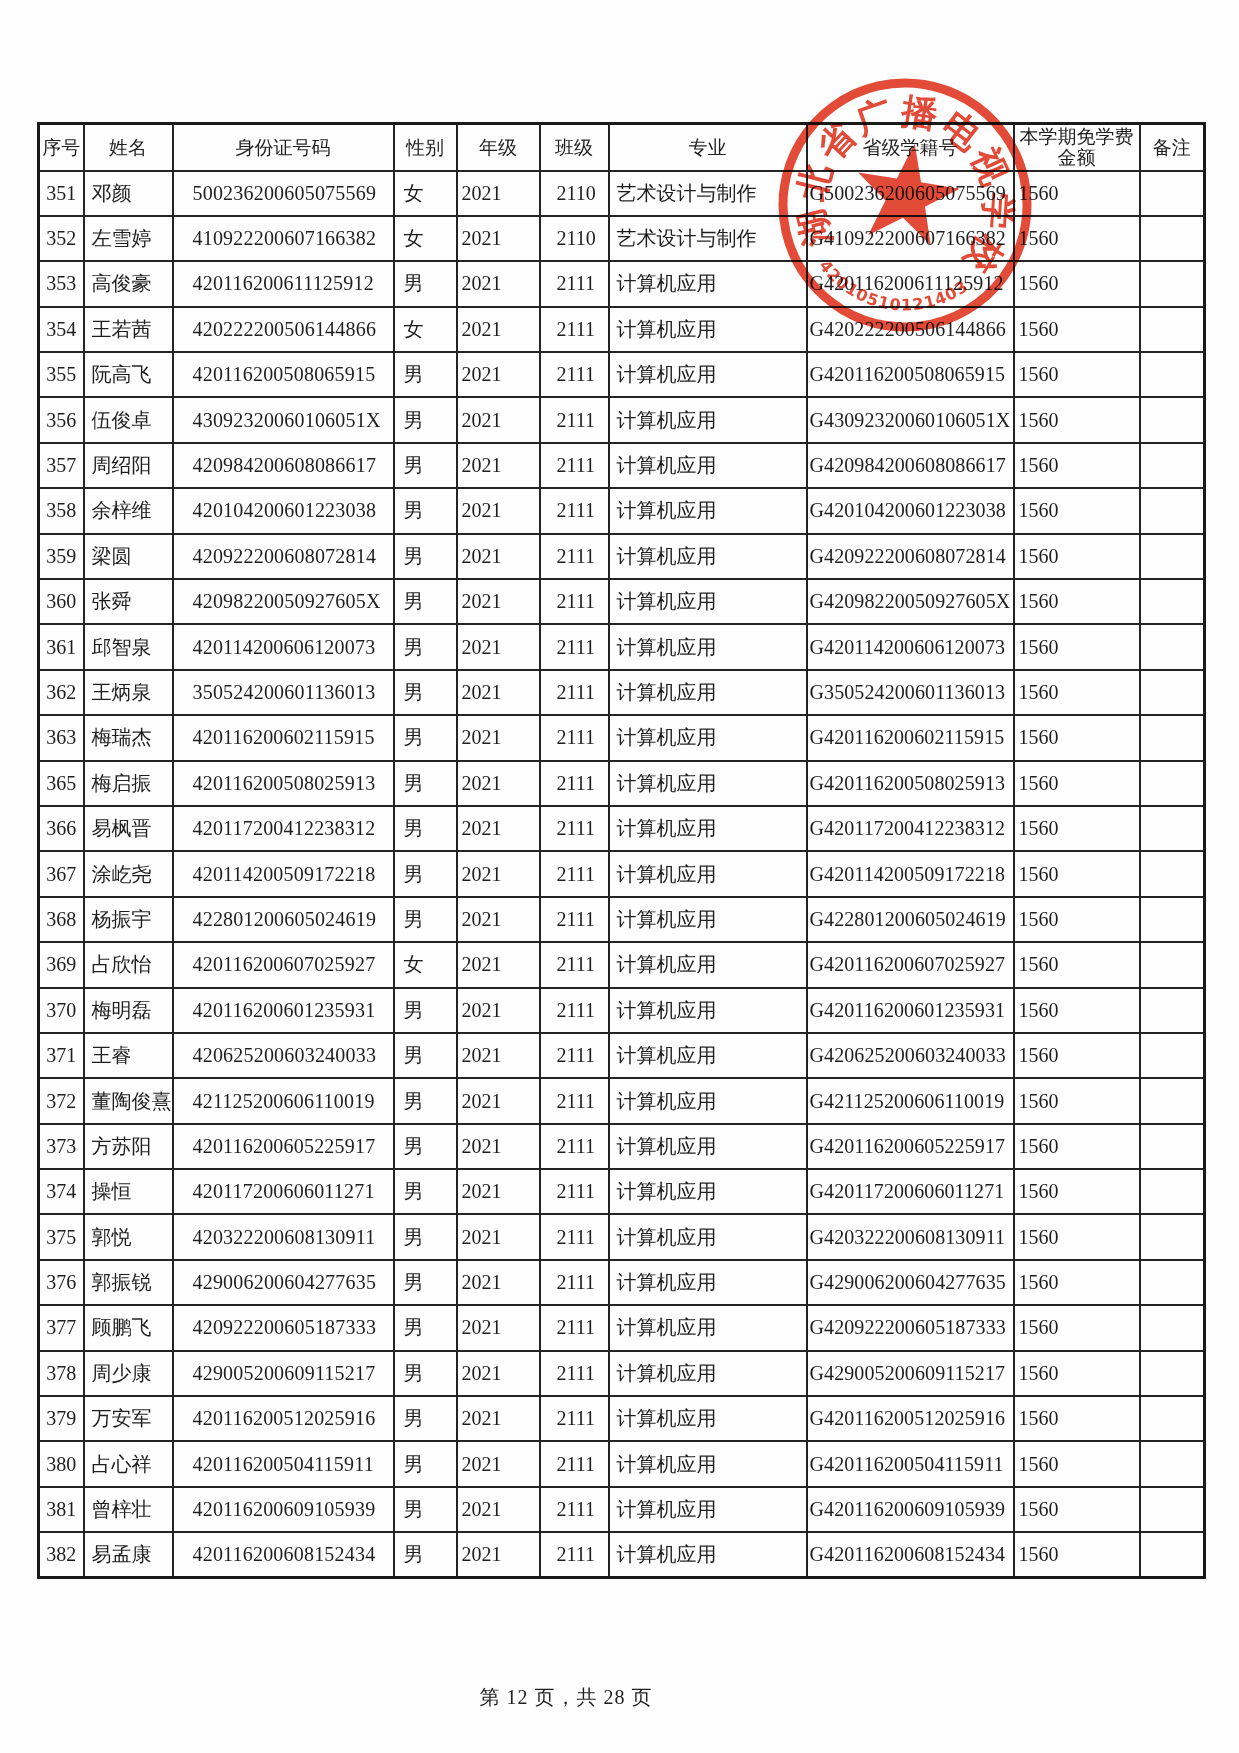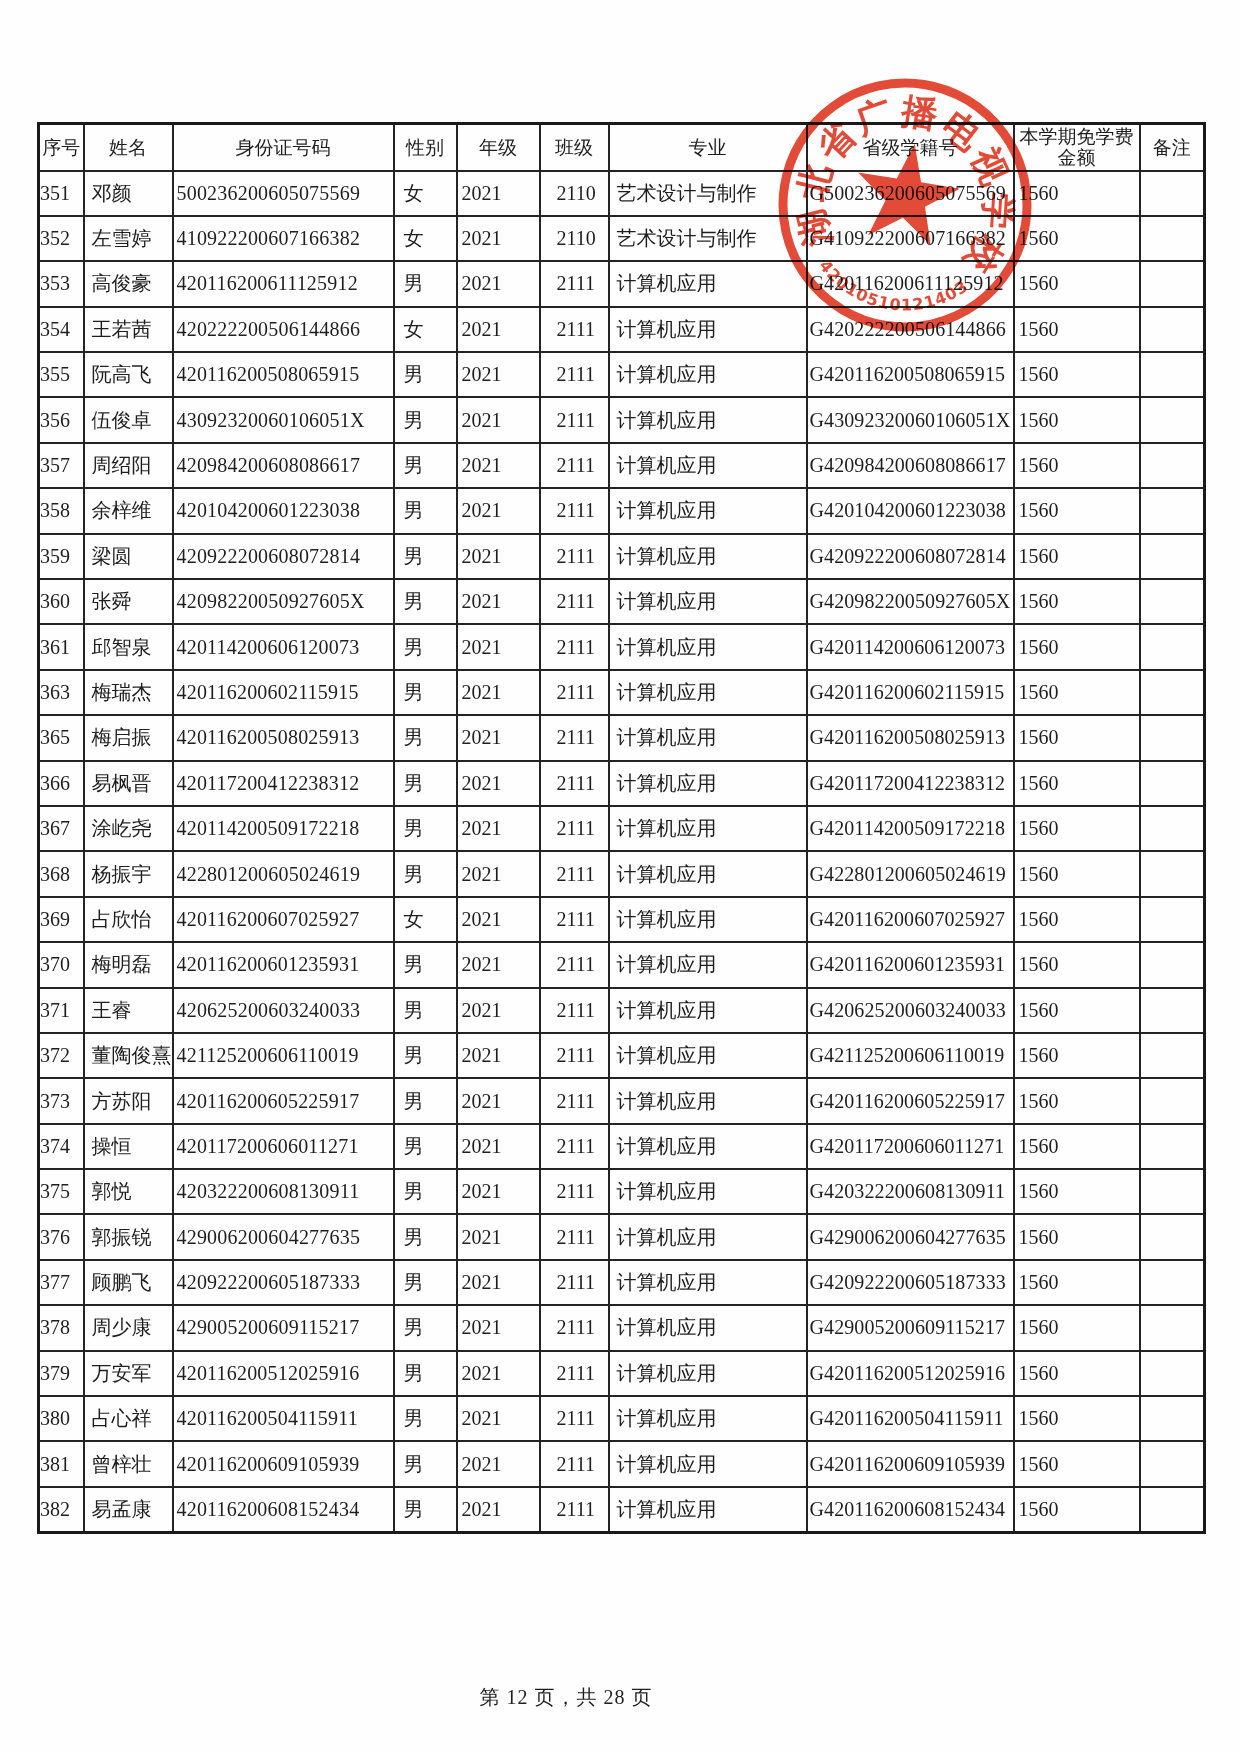--- a/index.html
+++ b/index.html
@@ -32,23 +32,23 @@
     padding:0 2px;
     line-height:1.12;
     white-space:normal;
   }
   td{
     font-size:20px;
     height:45.4px;
     vertical-align:middle;
     padding:0 0 0 4px;
   }
-  td.c-seq{text-align:left;padding:0;margin-top:44px;}
+  td.c-seq{text-align:center;padding:0;margin-top:44px;}
   td.c-name{padding-left:7px;}
-  td.c-id{padding-left:3px;letter-spacing:0.2px;}
+  td.c-id{padding-left:19px;letter-spacing:0.2px;}
   td.c-gender{padding-left:9px;}
   td.c-grade{margin-left:36px;}
   td.c-cls{padding-left:16px;}
   td.c-major{padding-left:7px;}
   td.c-reg{padding-left:2px;letter-spacing:0.1px;}
   .footer{
     position:absolute;top:1684px;left:0;width:1132px;
     text-align:center;
     font-size:20px;
     letter-spacing:1px;
@@ -216,20 +216,32 @@
         </tr>
         <tr>
           <td class="c-seq">361</td>
           <td class="c-name">邱智泉</td>
           <td class="c-id">420114200606120073</td>
           <td class="c-gender">男</td>
           <td class="c-grade">2021</td>
           <td class="c-cls">2111</td>
           <td class="c-major">计算机应用</td>
           <td class="c-reg">G420114200606120073</td>
+          <td class="c-amount">1560</td>
+          <td class="c-note"></td>
+        </tr>
+        <tr>
+          <td class="c-seq">362</td>
+          <td class="c-name">王炳泉</td>
+          <td class="c-id">350524200601136013</td>
+          <td class="c-gender">男</td>
+          <td class="c-grade">2021</td>
+          <td class="c-cls">2111</td>
+          <td class="c-major">计算机应用</td>
+          <td class="c-reg">G350524200601136013</td>
           <td class="c-amount">1560</td>
           <td class="c-note"></td>
         </tr>
         <tr>
           <td class="c-seq">363</td>
           <td class="c-name">梅瑞杰</td>
           <td class="c-id">420116200602115915</td>
           <td class="c-gender">男</td>
           <td class="c-grade">2021</td>
           <td class="c-cls">2111</td>

